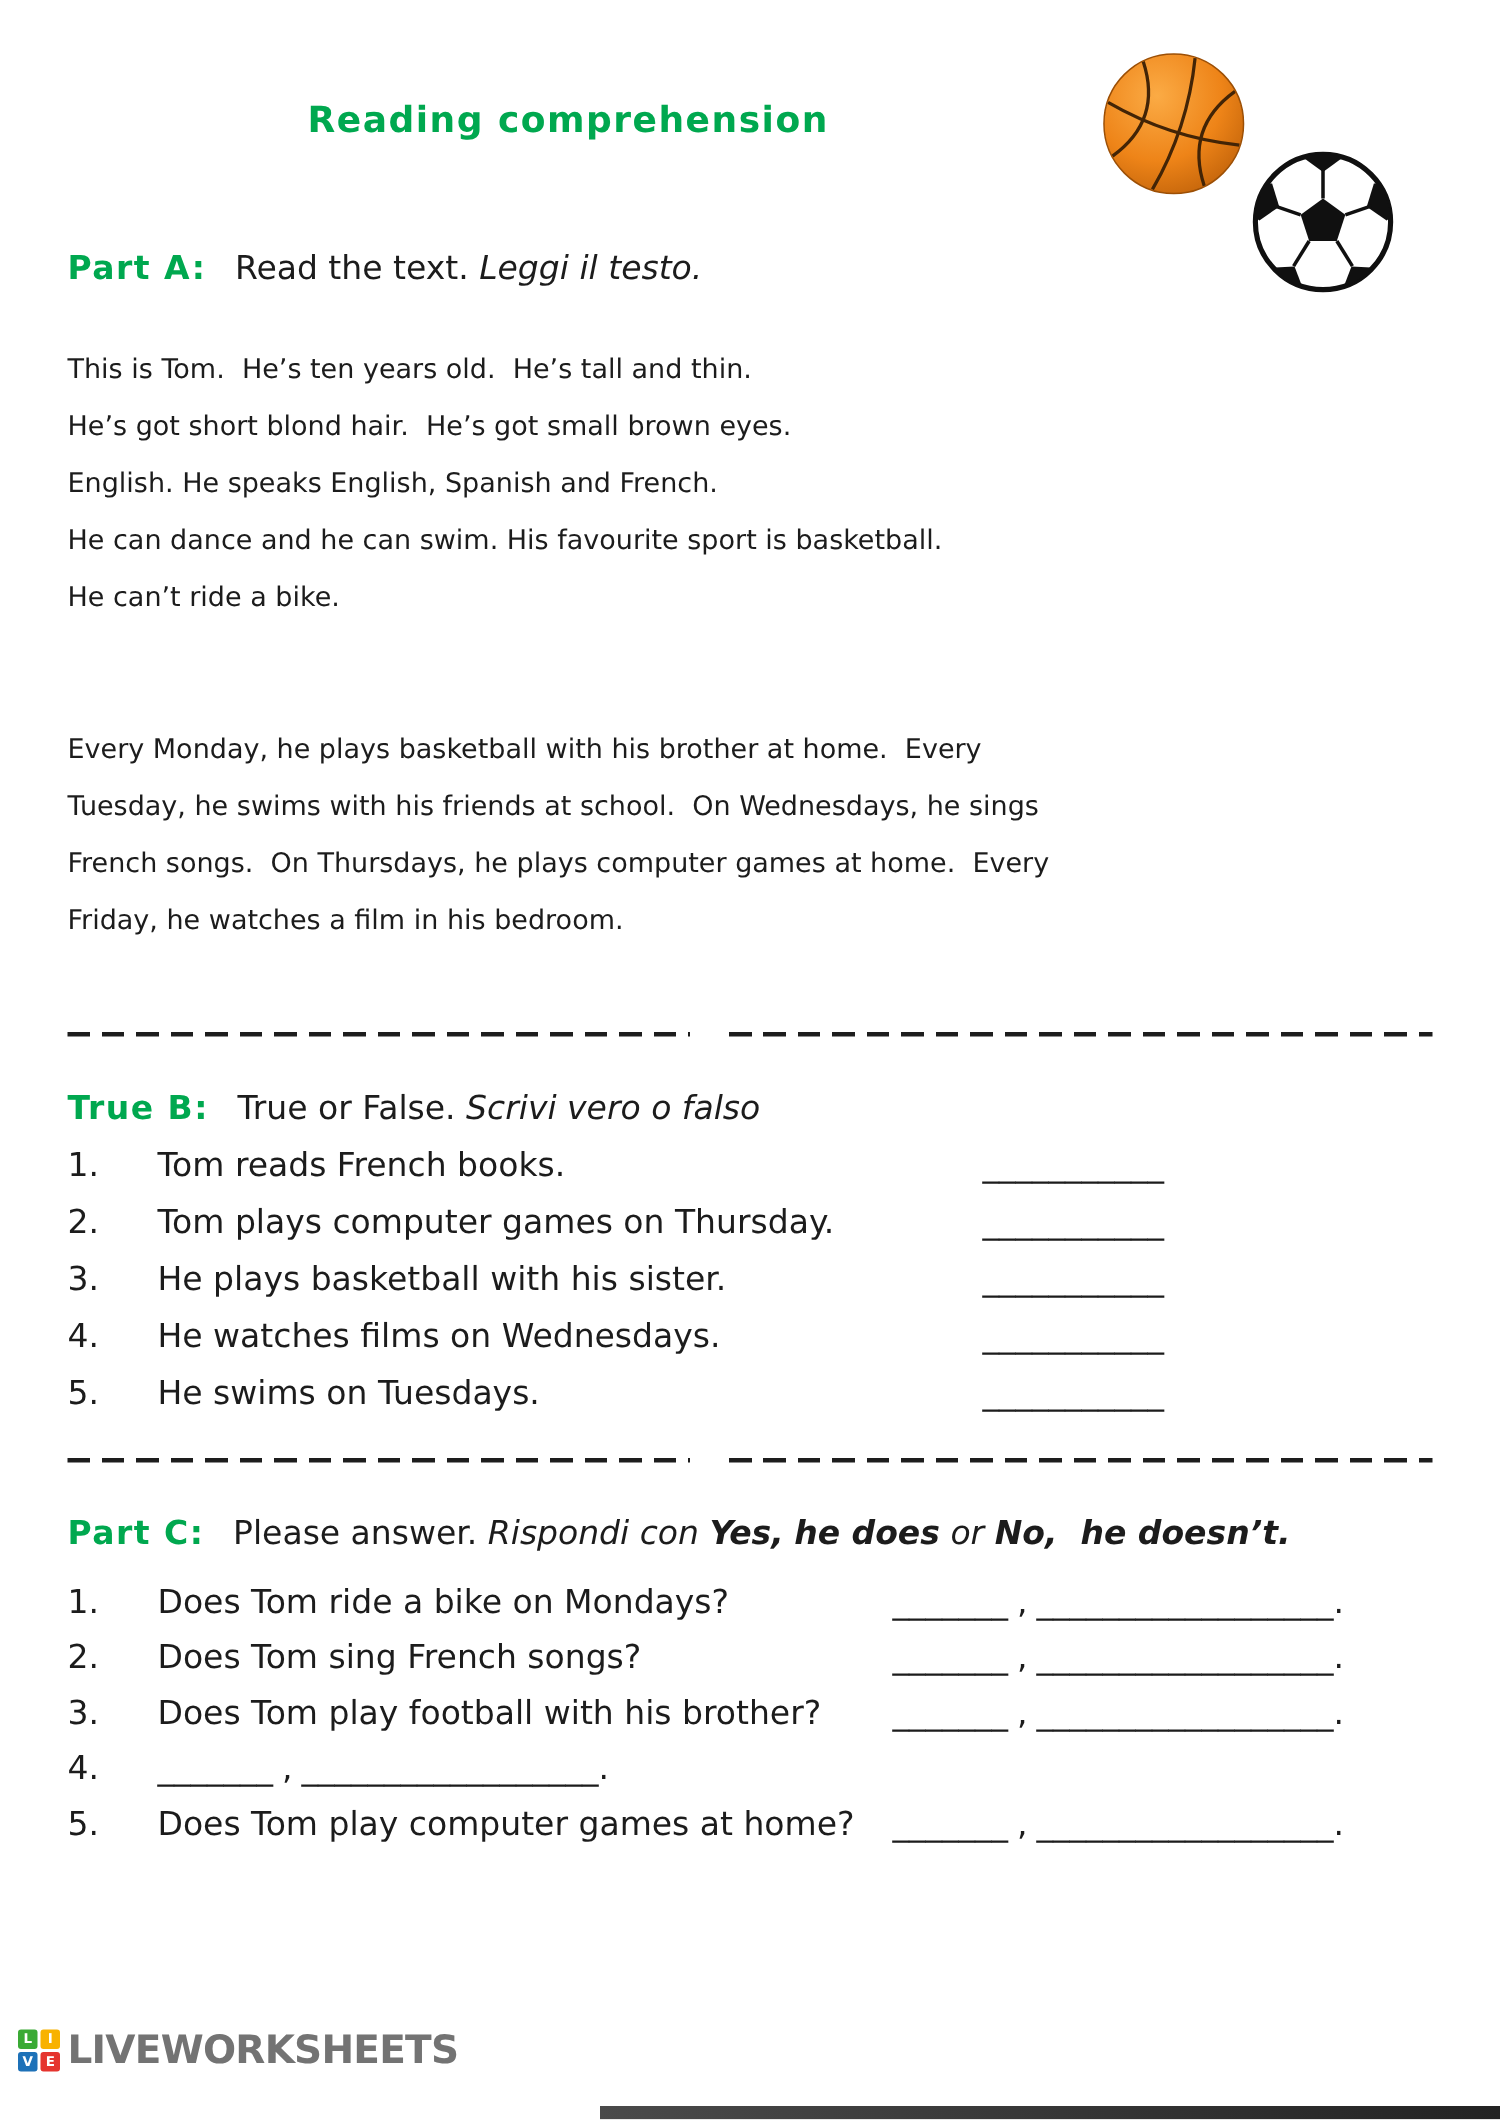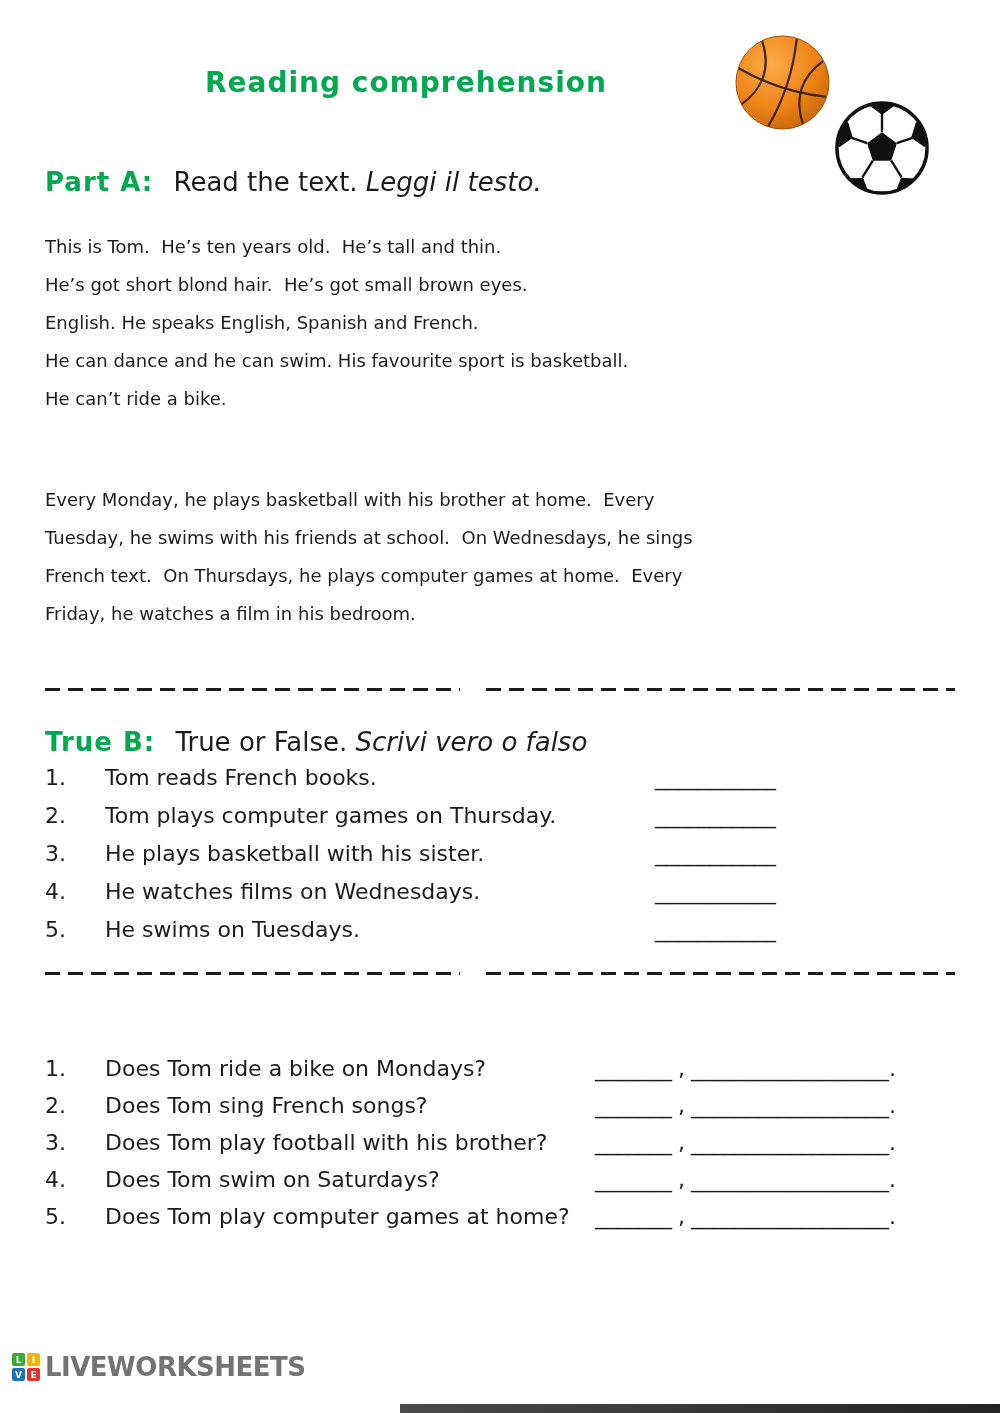--- a/index.html
+++ b/index.html
@@ -7,28 +7,28 @@
   body {
     width: 1000px; height: 1413px;
     background: #ffffff;
     font-family: "DejaVu Sans", sans-serif;
     color: #1c1c1c;
   }
   .page { position: relative; width: 1000px; height: 1413px; overflow: hidden; background: #fff; }
 
   .title {
     position: absolute; top: 66px; left: 205px;
-    font-size: 28px; font-weight: bold; letter-spacing: 1px;
+    font-size: 24px; font-weight: bold; letter-spacing: 1px;
     color: #00a84f;
   }
 
   .basketball { position: absolute; top: 33px; left: 733px; width: 99px; height: 99px; }
   .soccer     { position: absolute; top: 99px; left: 833px; width: 98px; height: 98px; }
 
-  .part-header { position: absolute; left: 45px; font-size: 26px; white-space: nowrap; }
+  .part-header { position: absolute; left: 45px; font-size: 22px; white-space: nowrap; }
   .part-a { top: 167px; }
   .part-b { top: 727px; }
   .part-c { top: 1010px; }
 
   .green-label { color: #00a84f; font-weight: bold; letter-spacing: 1px; margin-right: 12px; }
   .instr { }
   .instr-it { font-style: italic; }
   .bi { font-style: italic; font-weight: bold; }
 
   .para { position: absolute; left: 45px; font-size: 18px; line-height: 38px; }
@@ -140,21 +140,21 @@
     <div>This is Tom.  He’s ten years old.  He’s tall and thin.</div>
     <div>He’s got short blond hair.  He’s got small brown eyes.</div>
     <div>English. He speaks English, Spanish and French.</div>
     <div>He can dance and he can swim. His favourite sport is basketball.</div>
     <div>He can’t ride a bike.</div>
   </div>
 
   <div class="para p2">
     <div>Every Monday, he plays basketball with his brother at home.  Every</div>
     <div>Tuesday, he swims with his friends at school.  On Wednesdays, he sings</div>
-    <div>French text.  On Thursdays, he plays computer games at home.  Every</div>
+    <div>French songs.  On Thursdays, he plays computer games at home.  Every</div>
     <div>Friday, he watches a film in his bedroom.</div>
   </div>
 
   <div class="divider d1">
     <div class="dash-seg left"></div>
     <div class="dash-seg right"></div>
   </div>
 
   <div class="part-header part-b">
     <span class="green-label">True B:</span>
@@ -188,20 +188,29 @@
       <span class="q">He swims on Tuesdays.</span>
       <span class="blank">___________</span>
     </div>
   </div>
 
   <div class="divider d2">
     <div class="dash-seg left"></div>
     <div class="dash-seg right"></div>
   </div>
 
+  <div class="part-header part-c">
+    <span class="green-label">Part C:</span>
+    <span class="instr">Please answer.</span>
+    <span class="instr-it">Rispondi con</span>
+    <span class="bi">Yes,</span>
+    <span class="bi">he does</span>
+    <span class="instr-it">or</span>
+    <span class="bi">No,&nbsp; he doesn’t.</span>
+  </div>
 
   <div class="list list-c">
     <div class="row">
       <span class="num">1.</span>
       <span class="q">Does Tom ride a bike on Mondays?</span>
       <span class="blank">_______</span>
       <span class="sep">,</span>
       <span class="blank">__________________</span>
       <span>.</span>
     </div>
@@ -216,21 +225,20 @@
     <div class="row">
       <span class="num">3.</span>
       <span class="q">Does Tom play football with his brother?</span>
       <span class="blank">_______</span>
       <span class="sep">,</span>
       <span class="blank">__________________</span>
       <span>.</span>
     </div>
     <div class="row">
       <span class="num">4.</span>
-      <span class="q">Does Tom swim on Saturdays?</span>
       <span class="blank">_______</span>
       <span class="sep">,</span>
       <span class="blank">__________________</span>
       <span>.</span>
     </div>
     <div class="row">
       <span class="num">5.</span>
       <span class="q">Does Tom play computer games at home?</span>
       <span class="blank">_______</span>
       <span class="sep">,</span>

